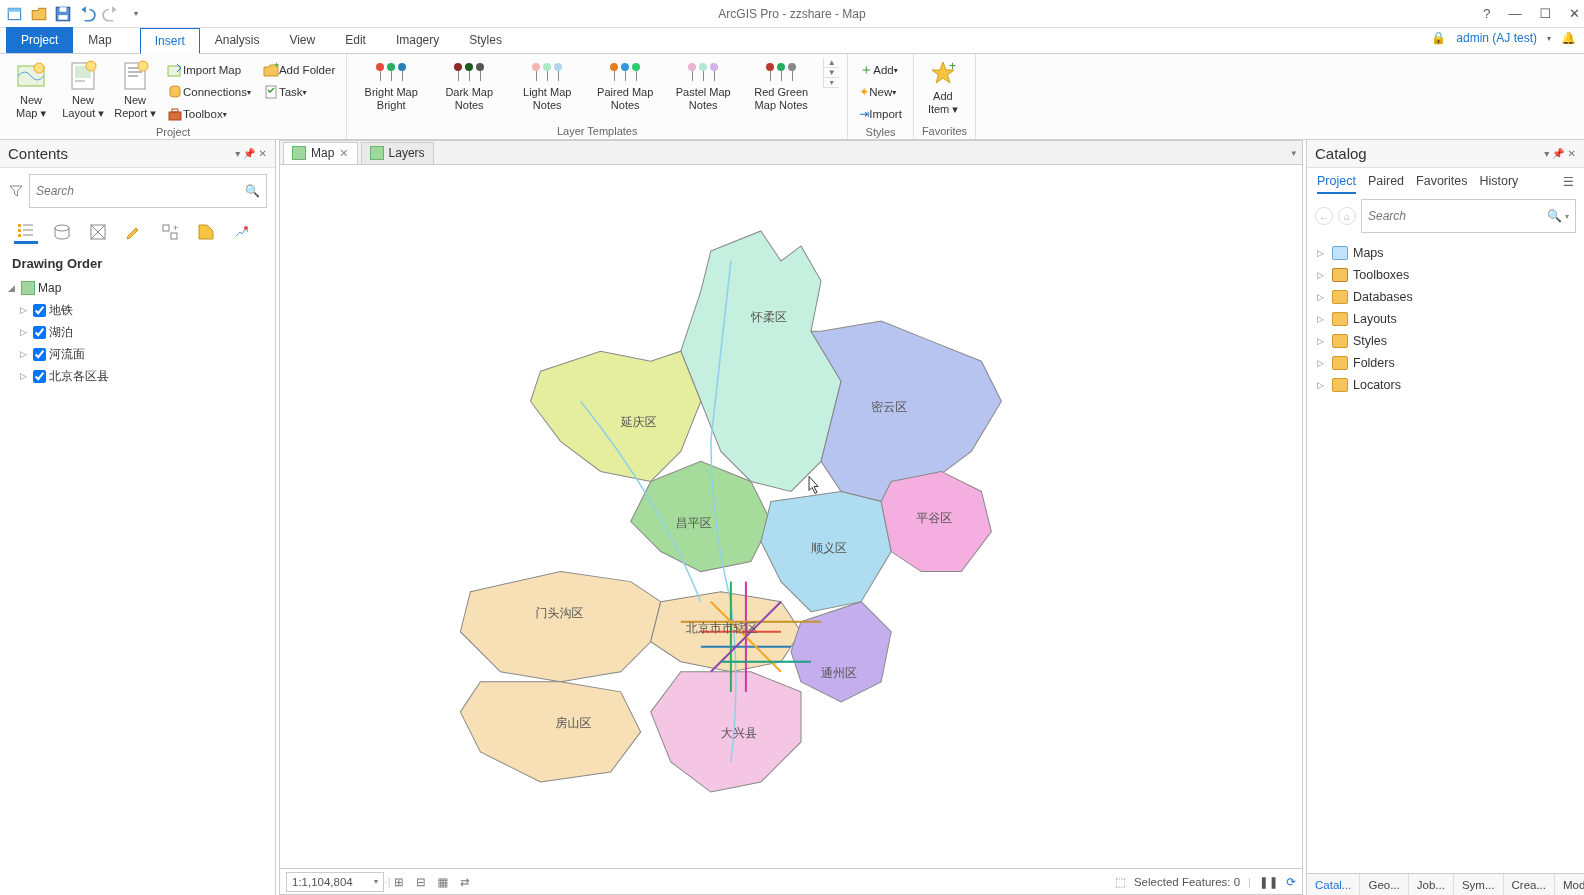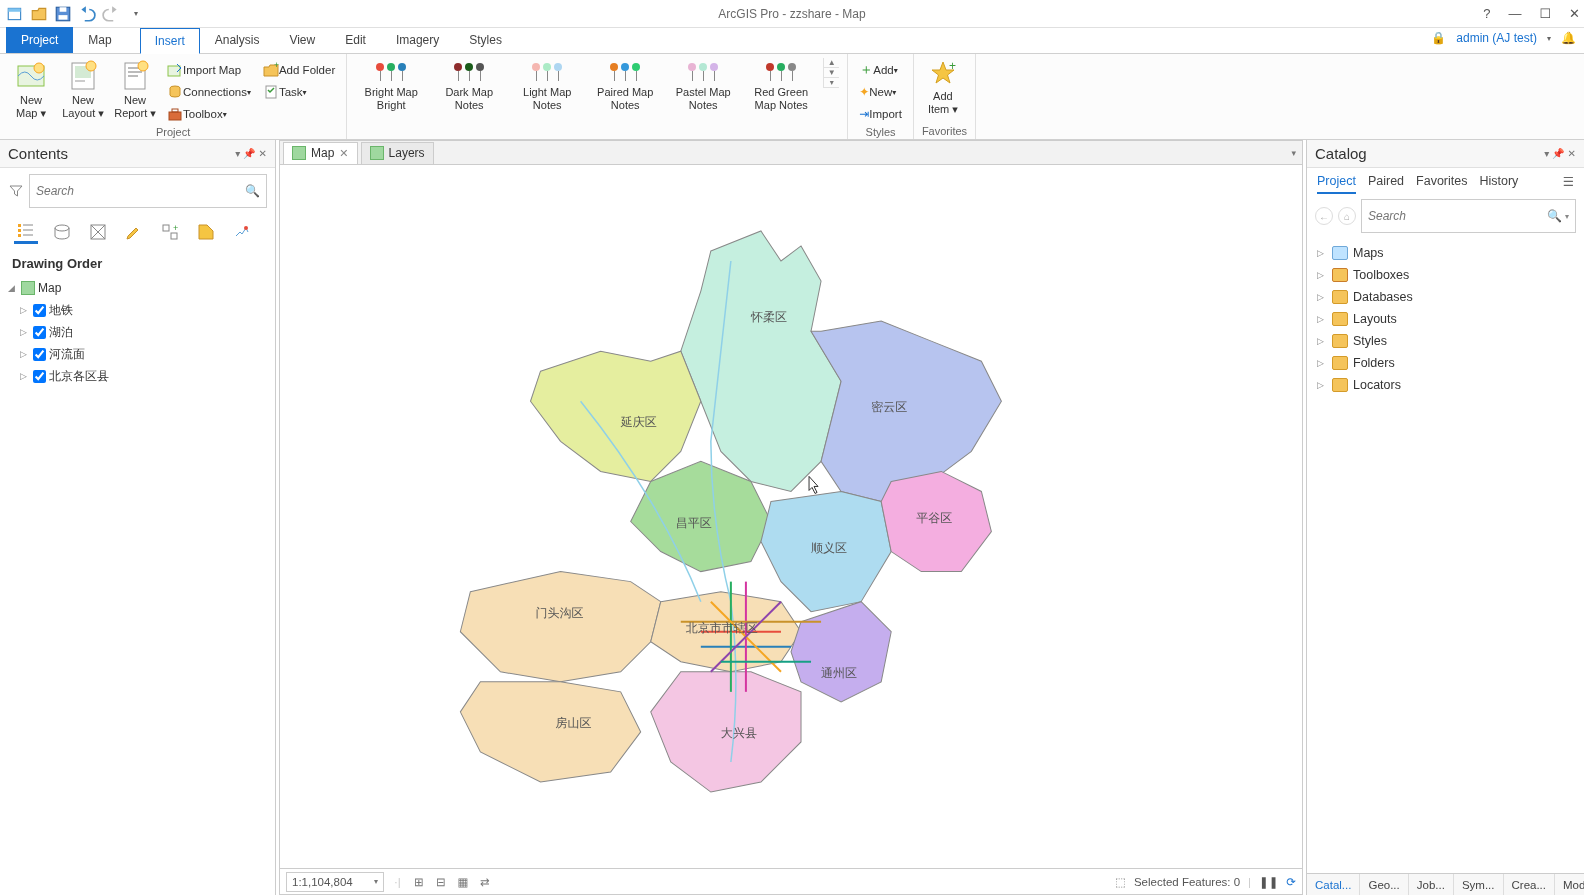--- a/index.html
+++ b/index.html
@@ -70,21 +70,21 @@
 
 .center { flex: 1; display: flex; flex-direction: column; border: 1px solid #ccc; margin: 0 3px; }
 .tabstrip { height: 24px; display: flex; align-items: center; background: #f2f2f2; border-bottom: 1px solid #ccc; position: relative; }
 .doc-tab { height: 22px; display: flex; align-items: center; gap: 5px; padding: 0 8px; font-size: 12px; background: #fff; border: 1px solid #ccc; border-bottom: none; margin-left: 3px; cursor: pointer; }
 .doc-tab.bg { background: #eaeaea; }
 .doc-tab .close-x { color: #888; font-size: 11px; }
 .map-view { flex: 1; background: #fff; position: relative; overflow: hidden; }
 .map-svg { width: 100%; height: 100%; }
 .region-label { font-size: 12px; fill: #555; font-family: "Segoe UI", Arial, sans-serif; }
 
-.statusbar { height: 26px; border-top: 1px solid #ccc; display: flex; align-items: center; padding: 0 6px; gap: 10px; font-size: 11.5px; color: #555; }
+.statusbar { height: 26px; border-top: 1px solid #ccc; display: flex; align-items: center; padding: 0 6px; gap: 0; font-size: 11.5px; color: #555; }
 .scalebox { width: 98px; height: 20px; border: 1px solid #ccc; display:flex; align-items:center; padding: 0 5px; justify-content: space-between; }
 .status-icons { display: flex; gap: 6px; }
 .status-icons span { width: 16px; height: 16px; display:flex; align-items:center; justify-content:center; cursor:pointer; color:#777; }
 .status-right { margin-left: auto; display: flex; gap: 8px; align-items: center; }
 
 
 .cat-tabs { display: flex; gap: 12px; padding: 6px 10px 0; font-size: 12.5px; position: relative; }
 .cat-tab { cursor: pointer; padding-bottom: 4px; color: #444; }
 .cat-tab.active { color: #1a73d1; border-bottom: 2px solid #1a73d1; font-weight: 500; }
 .cat-menu { position: absolute; right: 10px; top: 6px; cursor: pointer; color: #666; }
@@ -348,20 +348,21 @@
             </div>
           </div>
         <span>Red Green Map Notes</span>
       </div>
       <div class="scroll-arrows">
         <span>▲</span>
         <span>▼</span>
         <span>▾</span>
       </div>
     </div>
+    <div class="ribbon-group-label">Layer Templates</div>
   </div>
 
   <div class="ribbon-group">
     <div class="ribbon-row">
       <div class="small-stack">
         <div class="small-btn">
             <span style="color:#3a9b3a;font-size:14px">＋</span>
             <span>Add</span> 
             <span style="font-size:8px">▾</span>
           </div>

